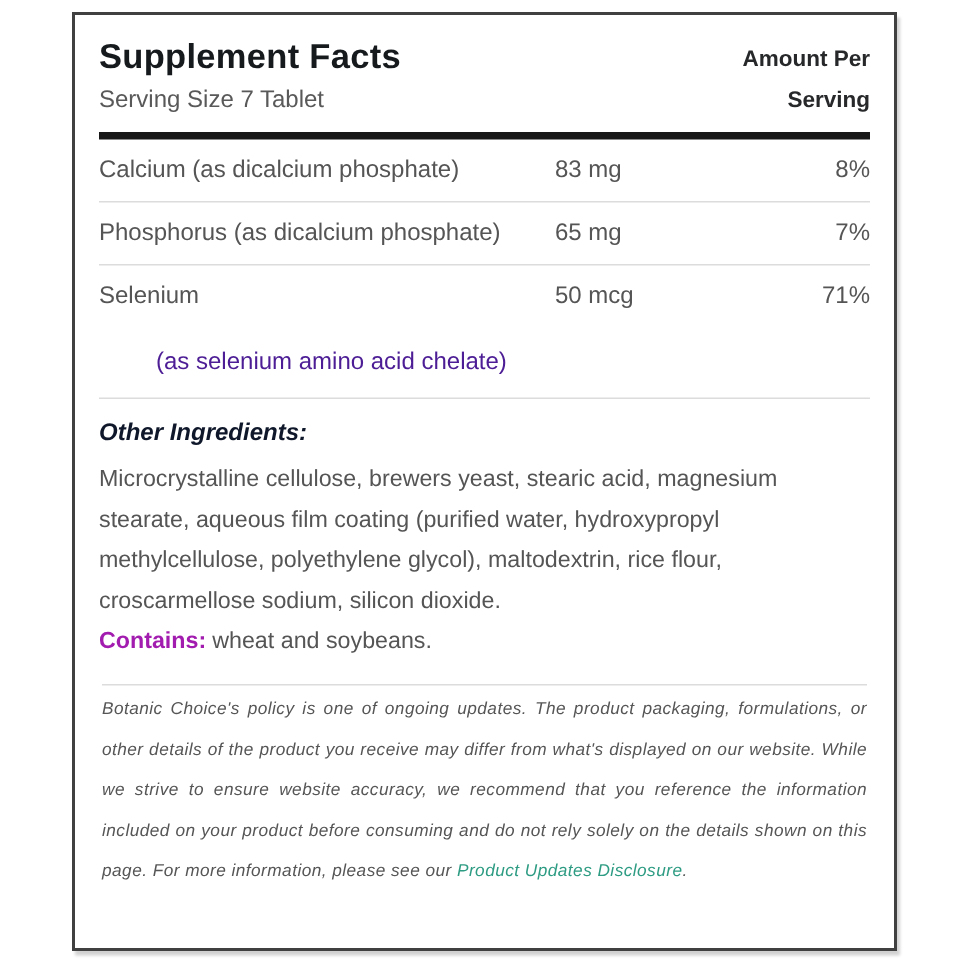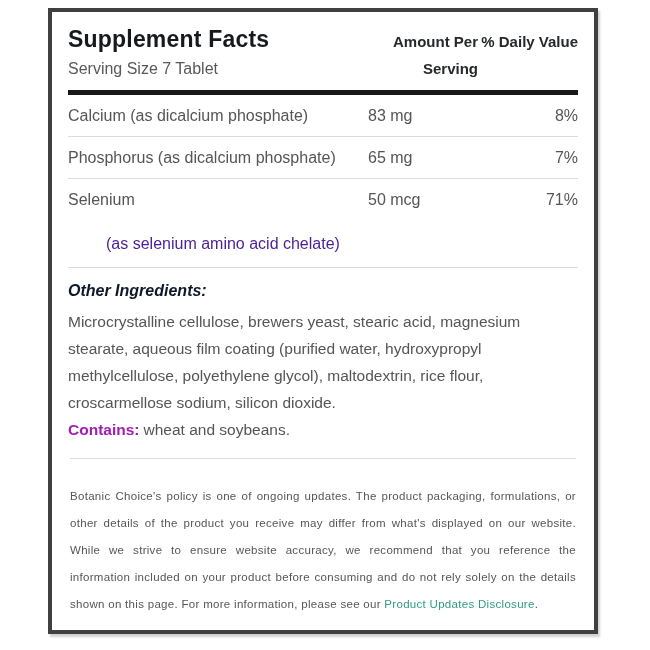--- a/index.html
+++ b/index.html
@@ -6,21 +6,21 @@
   html, body {
     width: 650px; height: 650px;
     background: #ffffff;
     font-family: "Liberation Sans", sans-serif;
   }
   .panel {
     position: absolute;
     left: 48px; top: 8px;
     width: 550px; height: 626px;
     background: #ffffff;
-    border: 4px solid #404040;
+    border: 2px solid #404040;
     box-shadow: 2px 3px 2px rgba(0,0,0,0.18);
     padding: 12px 16px 10px 16px;
     overflow: hidden;
   }
   
   .panel-header { display: flex; align-items: flex-start; }
   .title-block { flex: 1; padding-top: 2px; }
   .sf-title {
     font-size: 23px; font-weight: bold; color: #161a1d;
     letter-spacing: 0.2px; margin-bottom: 7px;
@@ -52,40 +52,40 @@
     margin: 14px 0 8px 0;
     font-style: italic;
   }
   .oi-text, .contains-line {
     font-size: 15.5px; color: #555555; line-height: 27px;
   }
   .contains-label { font-weight: bold; color: #a21caf; margin-right: 4px; }
   .section-divider { border-bottom: 1px solid #dcdcdc; margin: 15px 2px 0 2px; }
   
   .disclaimer {
-    margin-top: 24px;
+    margin-top: 3px;
     font-size: 11.5px; color: #565656;
     line-height: 27px; letter-spacing: 0.3px;
     text-align: justify;
     padding: 0 2px;
+    font-style: italic;
   }
   .disclosure-link { text-decoration: none; cursor: pointer; }
 </style>
 </head>
 <body>
 
 <div class="panel">
 
   <div class="panel-header">
     <div class="title-block">
       <div class="sf-title">Supplement Facts</div>
       <div class="serving">Serving Size 7 Tablet</div>
     </div>
     <div class="col-head col-amount">Amount Per Serving</div>
-    <div class="col-head col-dv">% Daily Value</div>
   </div>
 
   <div class="thick-rule"></div>
 
   <div class="nrow rule">
     <div class="nname">Calcium (as dicalcium phosphate)</div>
     <div class="namount">83 mg</div>
     <div class="ndv">8%</div>
   </div>
 

